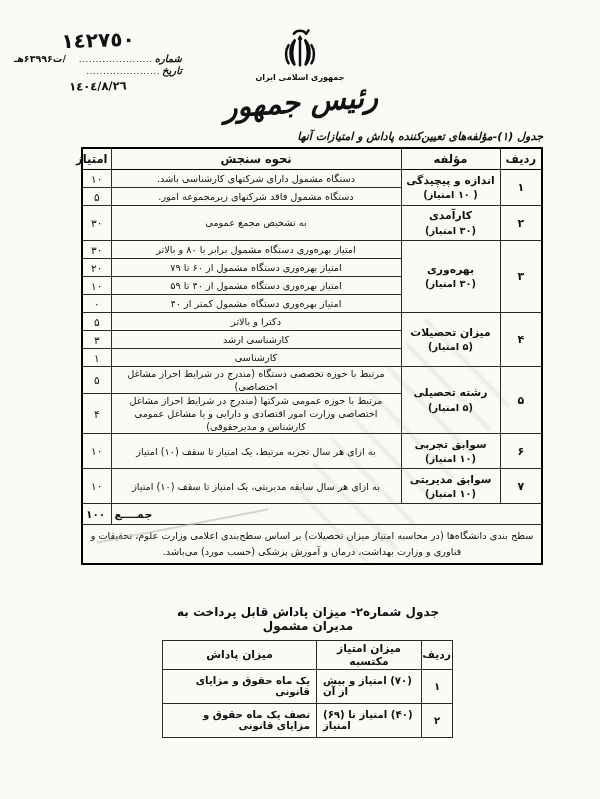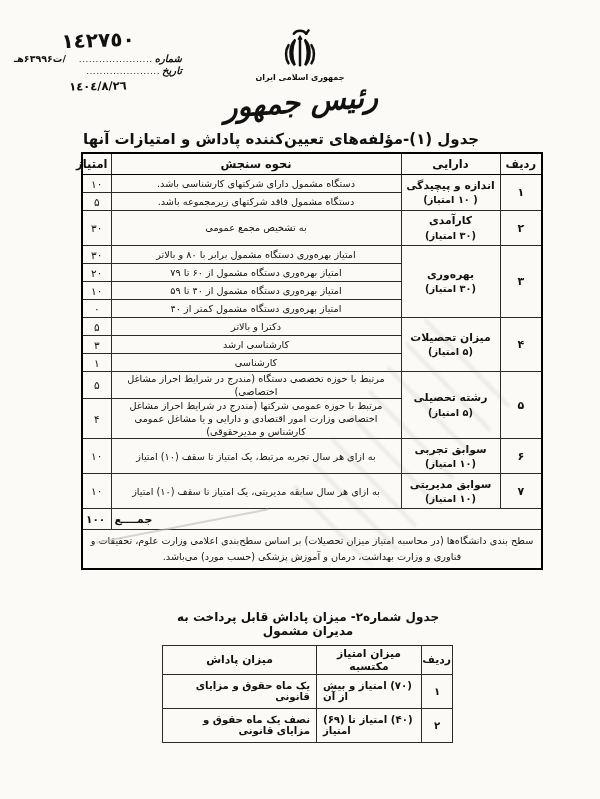--- a/index.html
+++ b/index.html
@@ -26,22 +26,22 @@
   .dots { flex:1; overflow:hidden; white-space:nowrap; letter-spacing:0.5px; color:#222; font-size:9px; }
   .stamp-code { font-size:9.5px; font-weight:bold; white-space:nowrap; }
   .stamp-date { font-size:11.5px; font-weight:bold; text-align:center; margin-top:3px;
                 direction:ltr; transform:rotate(-1deg); letter-spacing:2px; }
 
   
   .article { margin:15px 36px 0 34px; font-size:12.4px; line-height:1.85;
              text-align:justify; font-weight:bold; }
 
   
-  .t1-title { margin:11px 57px 0 83px; width:460px; text-align:left;
-              font-size:15px; font-weight:bold; }
+  .t1-title { margin:11px 57px 0 83px; width:460px; text-align:right;
+              font-size:11px; font-weight:bold;font-style:italic; }
   table.t1 { margin:4px 57px 0 83px; width:460px; border-collapse:collapse;
              table-layout:fixed; border:2px solid #000; }
   table.t1 th, table.t1 td { border:1px solid #2b2b2b; padding:0 3px; }
   table.t1 th { font-size:11.5px; font-weight:bold; height:20px;
                 border-bottom:1.6px solid #000; }
   td.c-num { font-size:11px; text-align:center; font-weight:bold; }
   td.c-comp { font-weight:bold; text-align:center; line-height:1.35; padding:2px; }
   .comp-name { font-size:10.8px; }
   .comp-sub { font-size:9.8px; }
   td.c-method { font-size:9.7px; text-align:center; height:17px; line-height:1.35; }
@@ -123,37 +123,37 @@
   <table class="t1">
     <colgroup>
       <col style="width:42px">
         <col style="width:99px">
         <col style="width:290px">
         <col style="width:29px">
     </colgroup>
     <thead>
       <tr>
         <th>ردیف</th>
-        <th>دارایی</th>
+        <th>مؤلفه</th>
         <th>نحوه سنجش</th>
         <th>امتیاز</th>
       </tr>
     </thead>
     <tbody>
         <tr>
           <td class="c-num" rowspan="2">۱</td>
           <td class="c-comp" rowspan="2">
             <div class="comp-name">اندازه و پیچیدگی</div>
             <div class="comp-sub">( ۱۰ امتیاز)</div>
           </td>
           <td class="c-method">دستگاه مشمول دارای شرکتهای کارشناسی باشد.</td>
           <td class="c-score">۱۰</td>
         </tr>
         <tr>
-          <td class="c-method">دستگاه مشمول فاقد شرکتهای زیرمجموعه باشد.</td>
+          <td class="c-method">دستگاه مشمول فاقد شرکتهای زیرمجموعه امور.</td>
           <td class="c-score">۵</td>
         </tr>
         <tr class="single">
           <td class="c-num">۲</td>
           <td class="c-comp">
             <div class="comp-name">کارآمدی</div>
             <div class="comp-sub">(۳۰ امتیاز)</div>
           </td>
           <td class="c-method">به تشخیص مجمع عمومی</td>
           <td class="c-score">۳۰</td>

